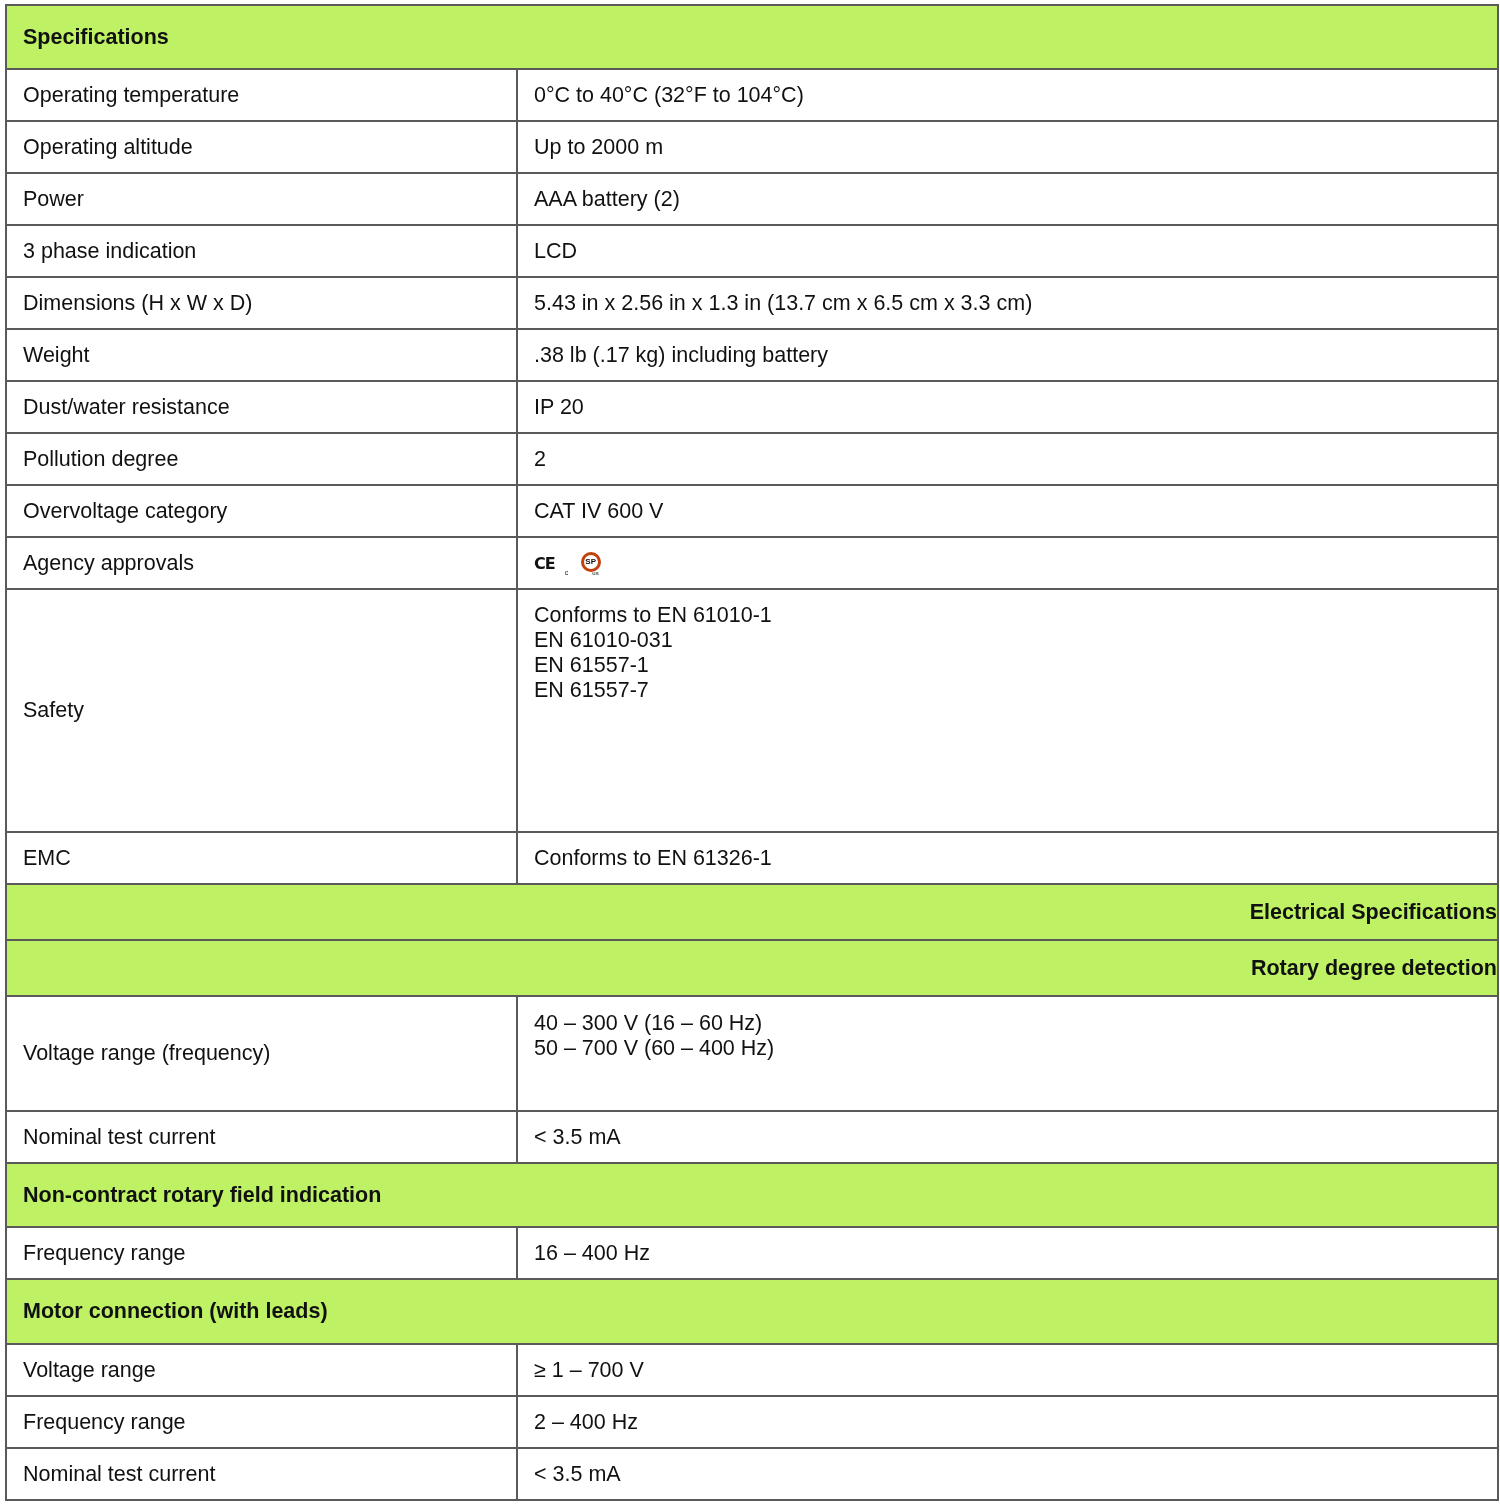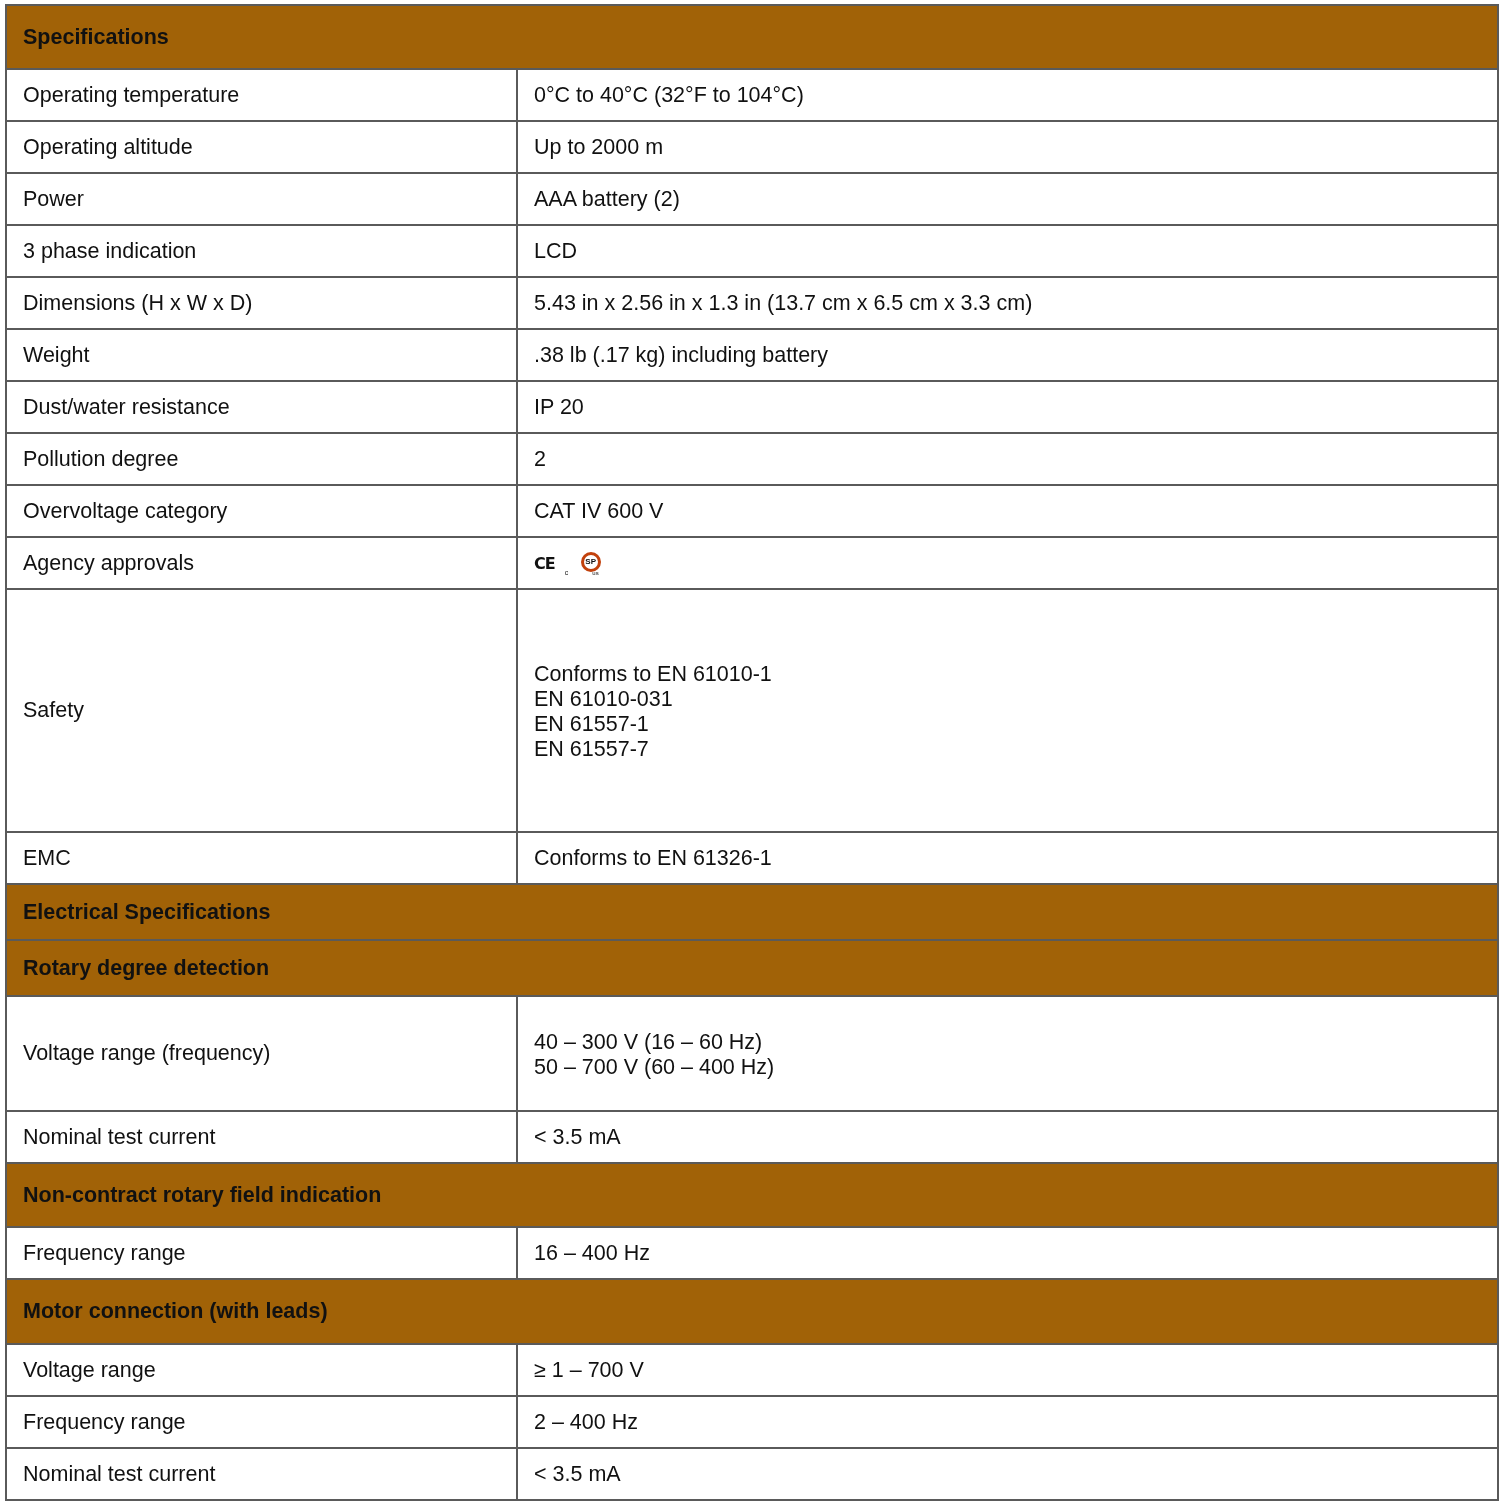--- a/index.html
+++ b/index.html
@@ -25,33 +25,33 @@
     }
     table.spec-table td {
       border: 2px solid #5a5a5a;
       padding: 0 0 0 16px;
       vertical-align: middle;
       box-sizing: border-box;
     }
     col.col-label { width: 511px; }
     col.col-value { width: 981px; }
     tr.section td {
-      background: #a16207;
+      background: #bef264;
       font-weight: bold;
     }
     tr.h64 td { height: 64px; }
-    tr.h56 td { height: 56px; }
+    tr.h56 td { height: 56px; text-align: right; }
     tr.h65 td { height: 65px; }
     tr.h52 td { height: 52px; }
     tr.h243 td { height: 243px; }
     tr.h115 td { height: 115px; }
     .multi-line {
       display: flex;
       flex-direction: column;
-      justify-content: center;
+      justify-content: flex-start;
       padding: 14px 0;
       box-sizing: border-box;
       height: 100%;
     }
     .multi-line.four {
       height: 239px;
       padding: 12px 0 10px 0;
     }
     .multi-line.two {
       height: 111px;

